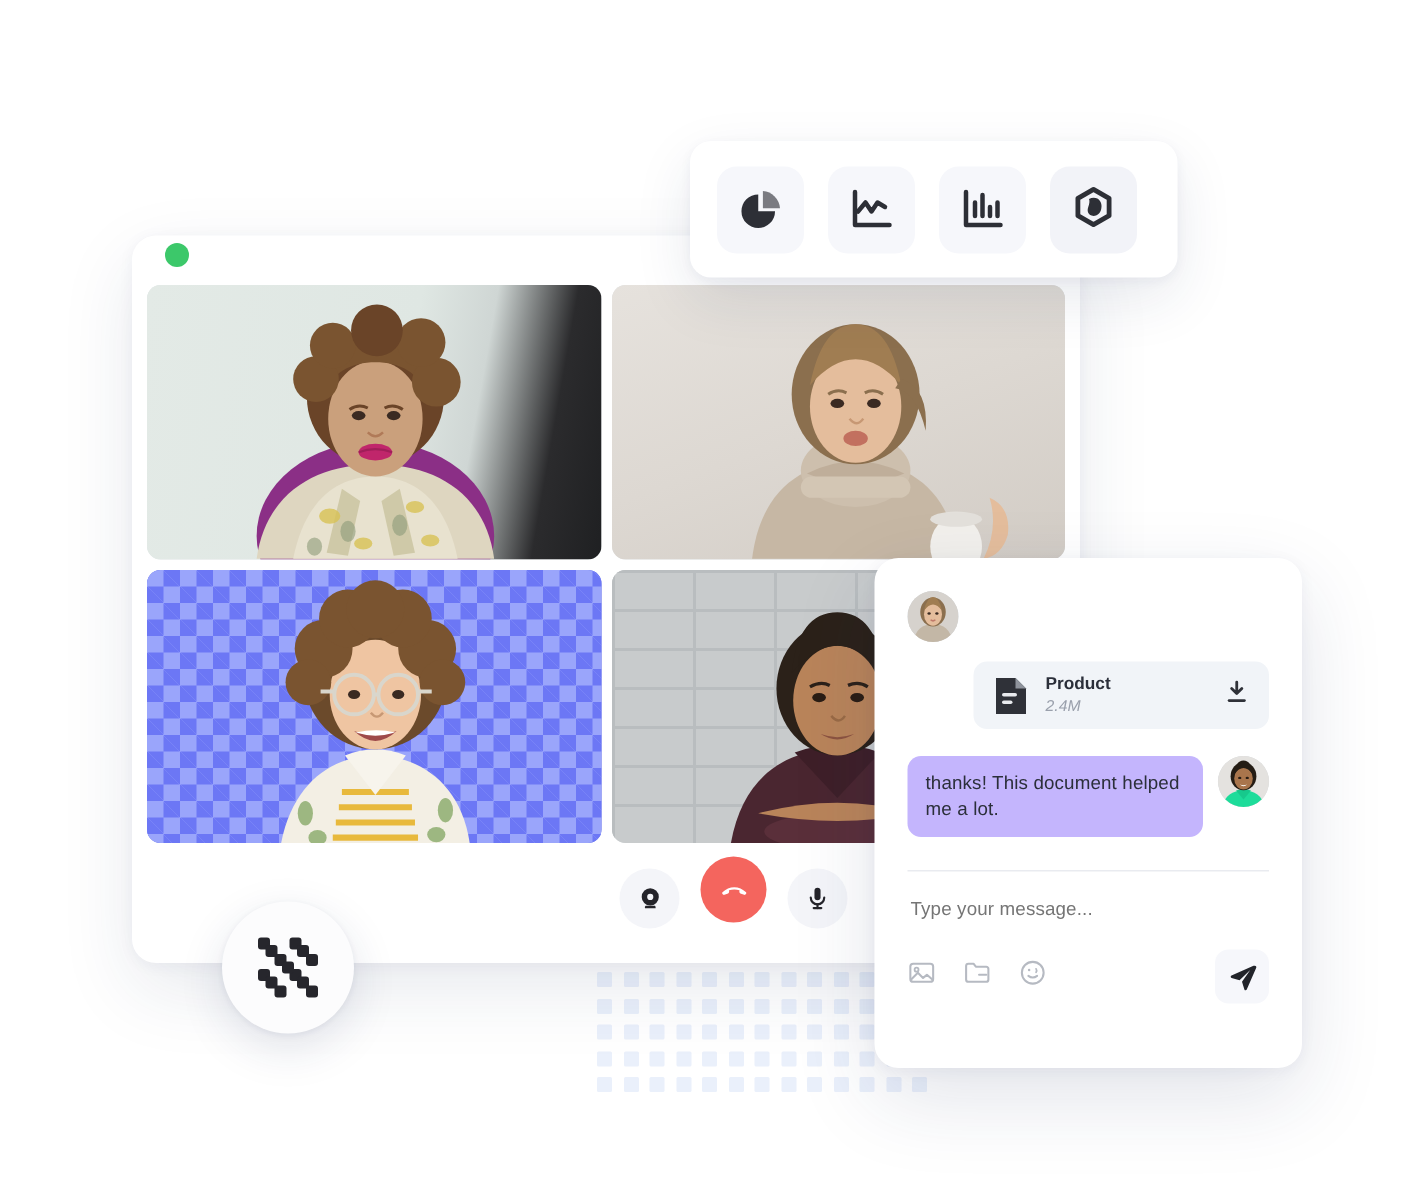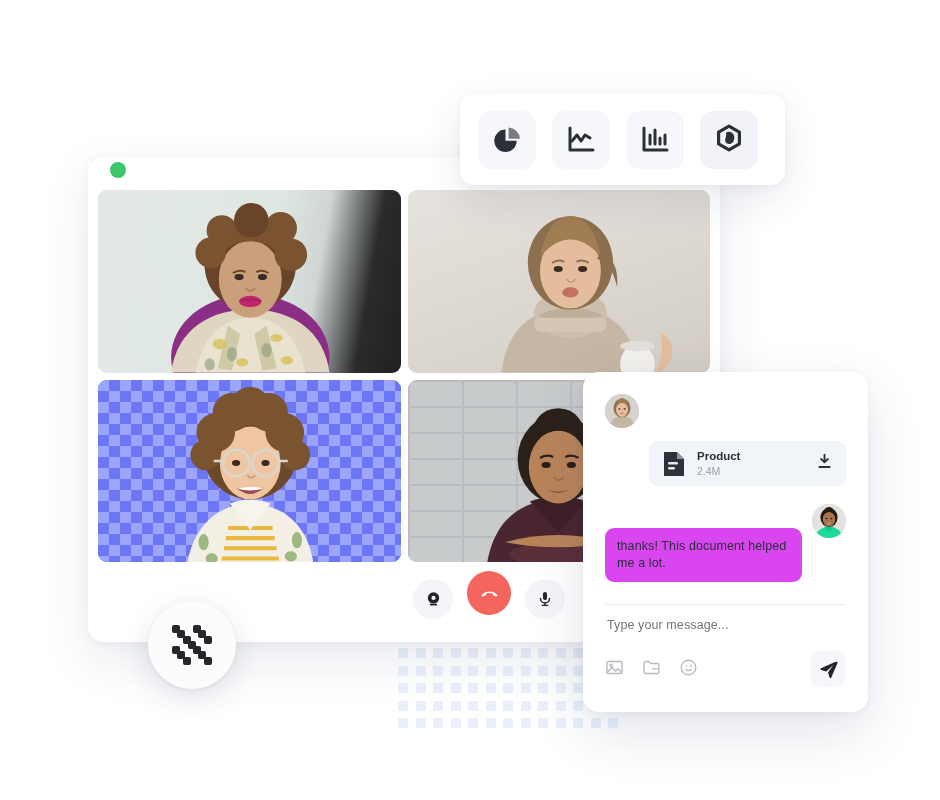--- a/index.html
+++ b/index.html
@@ -106,26 +106,26 @@
   .bubble{
     background:#f1f4f8;border-radius:9px;padding:10px 12px;
     font-size:12.5px;line-height:17px;color:#2b2f3a;letter-spacing:.1px;
   }
   .file-card{
     margin:13px 0 0 44px;background:#f1f4f8;border-radius:9px;height:45px;
     display:flex;align-items:center;padding:0 13px;gap:11px;box-sizing:border-box;
   }
   .file-ico{width:24px;height:28px;position:relative;flex:none;}
   .file-name{font-size:11.5px;color:#2b2f3a;font-weight:600;line-height:14px;}
-  .file-size{font-size:10.5px;color:#9aa0ac;line-height:14px;margin-top:1px;}
+  .file-size{font-size:10.5px;color:#9aa0ac;line-height:14px;margin-top:1px;font-style:italic;}
   .dl{margin-left:auto;}
   .msg-row.out{justify-content:flex-end;margin-top:18px;}
-  .msg-row.out .bubble{background:#d946ef;margin-top:24px;}
+  .msg-row.out .bubble{background:#c4b5fd;}
   .divider{height:1px;background:#e9ebf0;margin:22px 0 0 0;}
-  .composer{margin-top:10px;}
+  .composer{margin-top:16px;}
   .composer-input{
     border:0;outline:0;width:100%;font-size:12.5px;color:#a8adb8;
     font-family:"Liberation Sans","DejaVu Sans",sans-serif;background:transparent;
     letter-spacing:.1px;
   }
   .composer-bar{display:flex;align-items:center;gap:18px;margin-top:18px;}
   .send-btn{
     margin-left:auto;width:36px;height:36px;border-radius:9px;background:#f6f7fb;
     display:flex;align-items:center;justify-content:center;
   }

